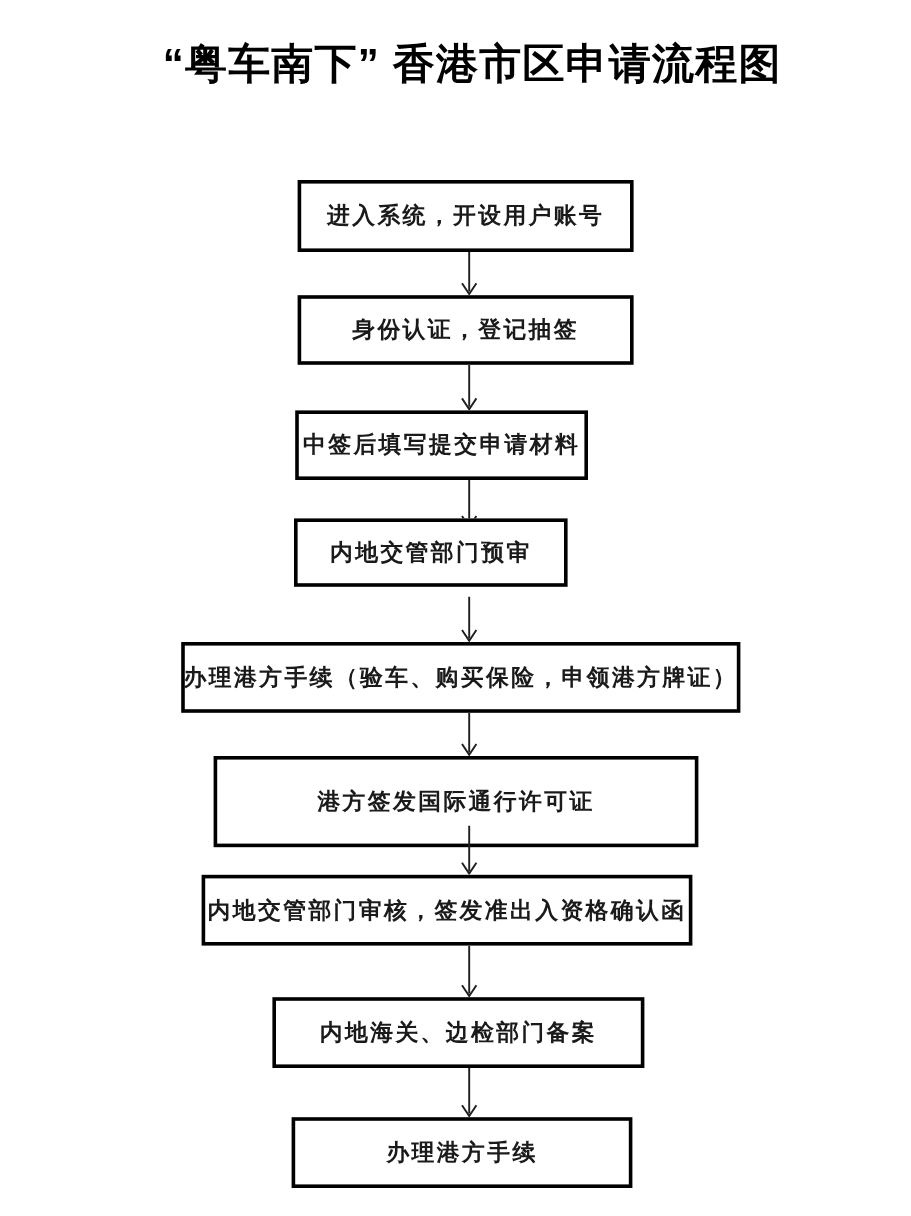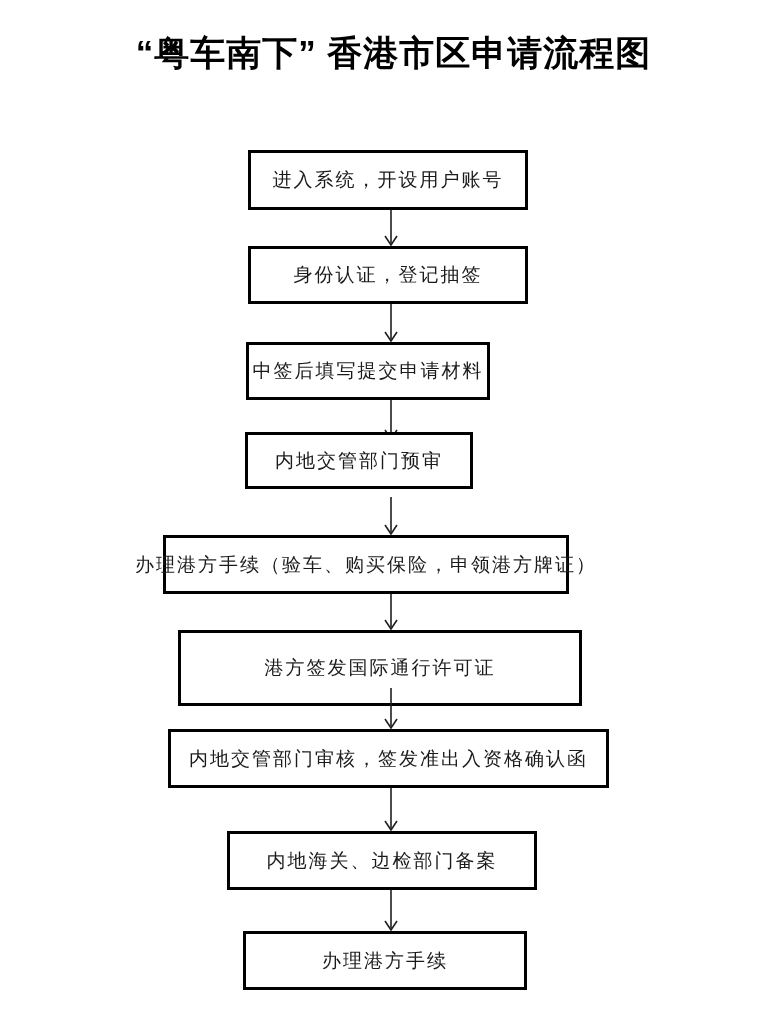--- a/index.html
+++ b/index.html
@@ -38,34 +38,35 @@
     background:var(--box-fill);
     border:3px solid var(--box-border);
     display:flex;
     align-items:center;
     justify-content:center;
     text-align:center;
     font-size:19px;
     letter-spacing:2px;
     color:var(--text);
     white-space:nowrap;
+    font-weight:bold;
   }
   .arrow{
     position:absolute;
     width:16px;
     color:var(--arrow);
     display:block;
   }
   .b1{left:248px;top:150px;width:280px;height:60px}
   .b2{left:248px;top:246px;width:280px;height:58px}
   .b3{left:246px;top:342px;width:244px;height:58px}
   .b4{left:245px;top:432px;width:228px;height:57px}
-  .b5{left:163px;top:535px;width:406px;height:59px}
+  .b5{left:151px;top:535px;width:466px;height:59px}
   .b6{left:178px;top:630px;width:404px;height:76px}
-  .b7{left:168px;top:729px;width:441px;height:59px}
+  .b7{left:168px;top:729px;width:409px;height:59px}
   .b8{left:227px;top:831px;width:310px;height:59px}
   .b9{left:243px;top:931px;width:284px;height:59px}
 
   .a1{left:383px;top:210px;height:36px}
   .a2{left:383px;top:304px;height:38px}
   .a3{left:383px;top:400px;height:40px}
   .a4{left:383px;top:497px;height:38px}
   .a5{left:383px;top:594px;height:36px}
   .a6{left:383px;top:688px;height:41px}
   .a7{left:383px;top:788px;height:43px}

